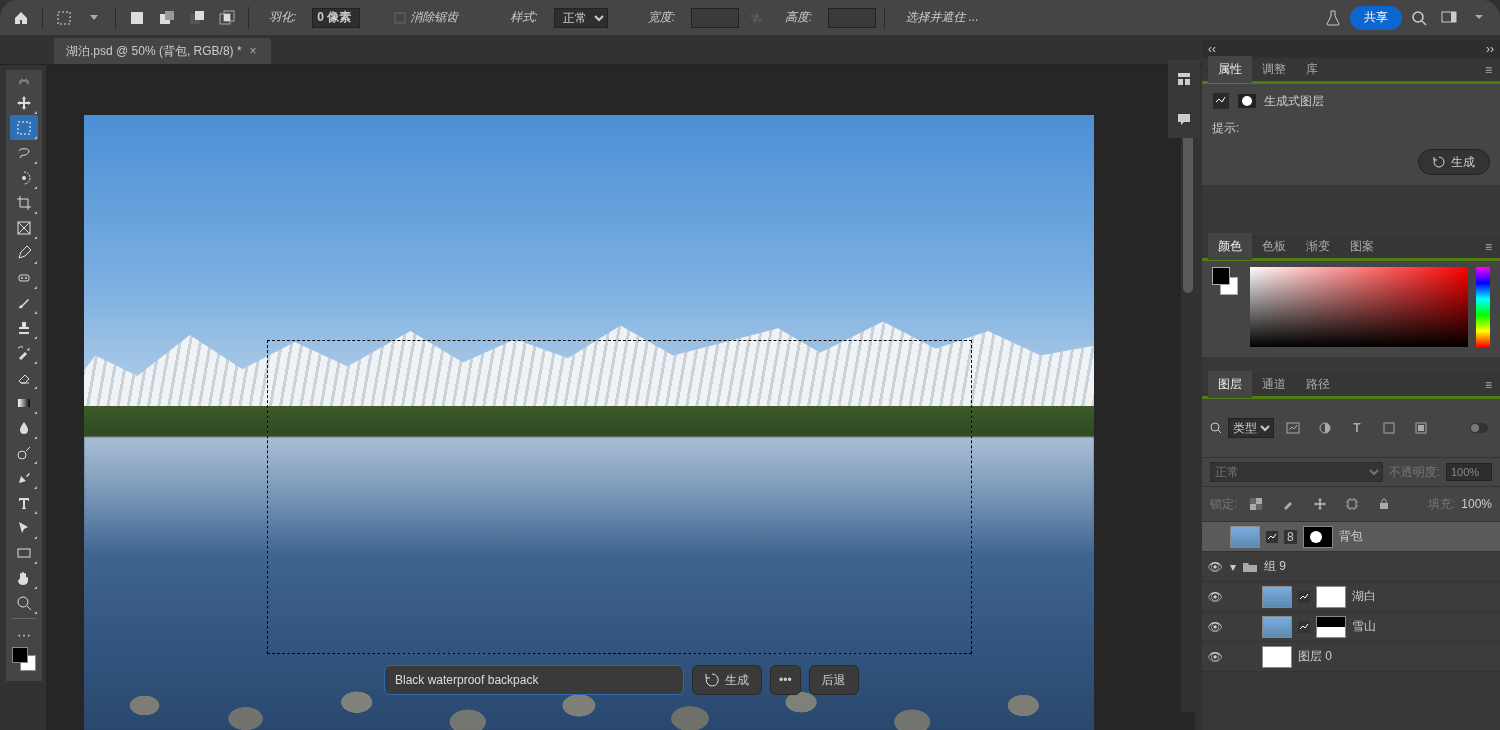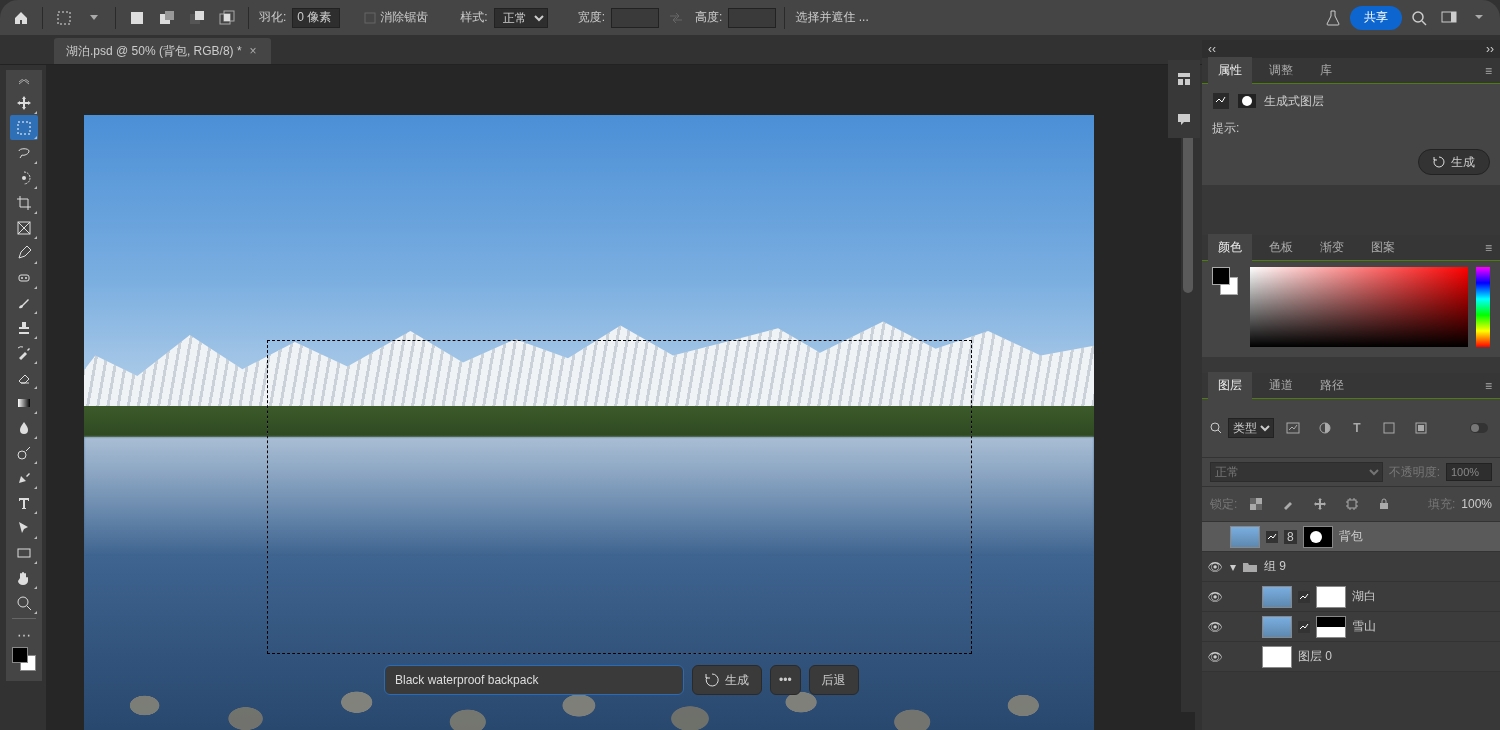--- a/index.html
+++ b/index.html
@@ -1,21 +1,21 @@
 <!DOCTYPE html>
 <html><head>
 <meta charset="utf-8">
 <style>
 * { margin:0; padding:0; box-sizing:border-box; font-family:"Microsoft YaHei",Arial,sans-serif; font-size:12px; color:#ccc; user-select:none; }
 body { background:#323232; width:1500px; height:730px; overflow:hidden; border-radius:18px; }
 .topbar { height:35px; background:#454545; display:flex; align-items:center; padding:0 8px; gap:4px; }
 .icon-btn { width:26px; height:26px; display:flex; align-items:center; justify-content:center; cursor:pointer; border-radius:2px; }
 .topbar .sep { width:1px; height:22px; background:#2a2a2a; margin:0 4px; }
-.topbar .lbl { color:#ccc; font-size:12px; margin:0 2px; }
-.topbar input[type=text] { background:#2e2e2e; border:1px solid #222; color:#ccc; height:20px; width:48px; padding:0 4px; }
+.topbar .lbl { color:#ccc; font-size:12px; margin:0 12px;font-style:italic; }
+.topbar input[type=text] { background:#2e2e2e; border:1px solid #222; color:#ccc; height:20px; width:48px; padding:0 4px;font-weight:bold; }
 .topbar select { background:#2e2e2e; border:1px solid #222; color:#ccc; height:20px; padding:0 4px; }
 .dim { color:#777;text-align:right; }
 .share-btn { background:#0d66d0; color:#fff; border-radius:14px; height:24px; padding:0 14px; display:flex; align-items:center; cursor:pointer; }
 .tabbar { height:30px; background:#323232; display:flex; align-items:flex-end; padding-left:54px; border-bottom:1px solid #222; }
 .doc-tab { background:#454545; height:26px; padding:0 14px 0 12px; display:flex; align-items:center; gap:8px; border-top-left-radius:3px; border-top-right-radius:3px; }
 .doc-tab .x { color:#aaa; cursor:pointer; }
 .left-tools { position:absolute; left:6px; top:70px; width:36px; background:#454545; display:flex; flex-direction:column; align-items:center; padding:4px 0 8px; gap:0; }
 .tool { width:28px; height:25px; display:flex; align-items:center; justify-content:center; border-radius:2px; cursor:pointer; position:relative; }
 .tool.active { background:#2f6fb5; }
 .tool .tri { position:absolute; right:1px; bottom:1px; width:0; height:0; border-left:3px solid transparent; border-bottom:3px solid #bbb; }
@@ -44,21 +44,21 @@
 .lake::before{content:"";position:absolute;inset:0;background:linear-gradient(rgba(60,100,150,.6),rgba(30,60,100,.75));mix-blend:multiply;}
 .marquee { position:absolute; left:183px; top:225px; width:705px; height:314px; border:1px dashed #fff; outline:1px dashed #000; outline-offset:-1px; background:transparent; }
 .ctx-bar { position:absolute; left:300px; top:548px; height:34px; display:flex; align-items:center; gap:8px; }
 .ctx-bar input { width:300px; height:30px; background:#3a3a3a; border:1px solid #2a6bb8; border-radius:6px; padding:0 10px; color:#ddd; }
 .ctx-btn { height:30px; background:#3a3a3a; border:1px solid #2a2a2a; border-radius:6px; padding:0 12px; display:flex; align-items:center; gap:6px; cursor:pointer; }
 .vscroll { position:absolute; right:305px; top:65px; width:14px; bottom:18px; background:#323232; }
 .vscroll .thumb { position:absolute; left:2px; top:8px; width:10px; height:220px; background:#5a5a5a; border-radius:5px; }
 .side { position:absolute; right:0; top:40px; width:298px; bottom:0; background:#383838; display:flex; flex-direction:column; }
 .collapse-row { height:18px; background:#2e2e2e; display:flex; justify-content:space-between; padding:0 6px; align-items:center; }
 .side-mini { position:absolute; right:300px; top:60px; width:32px; background:#383838; padding:6px 0; display:flex; flex-direction:column; align-items:center; gap:14px; }
-.panel-tabs { height:26px; background:#363636; display:flex; align-items:center; gap:7px; padding-left:6px; border-bottom:1px solid #4d7c0f; }
+.panel-tabs { height:26px; background:#363636; display:flex; align-items:center; gap:0; padding-left:6px; border-bottom:3px solid #4d7c0f; }
 .ptab { padding:5px 10px; color:#aaa; cursor:pointer; }
 .ptab.on { color:#eee; background:#454545; }
 .ptab-menu { margin-left:auto; padding:0 8px; cursor:pointer; color:#aaa; }
 .panel-body { background:#454545; padding:8px 10px; }
 .gen-row { display:flex; align-items:center; gap:8px; }
 .gen-area { background:#333; border:1px solid #222; width:100%; height:72px; padding:6px 8px; color:#888; }
 .gen-btn { background:#333; border:1px solid #222; border-radius:14px; height:26px; padding:0 14px; display:flex; align-items:center; gap:6px; margin:8px 0 2px auto; width:fit-content; cursor:pointer; }
 .panel-gap { flex:0 0 50px; }
 .color-area { display:flex; gap:8px; padding:6px 10px 10px; background:#454545; }
 .swatch-pair{ position:relative; width:30px; height:30px; }

